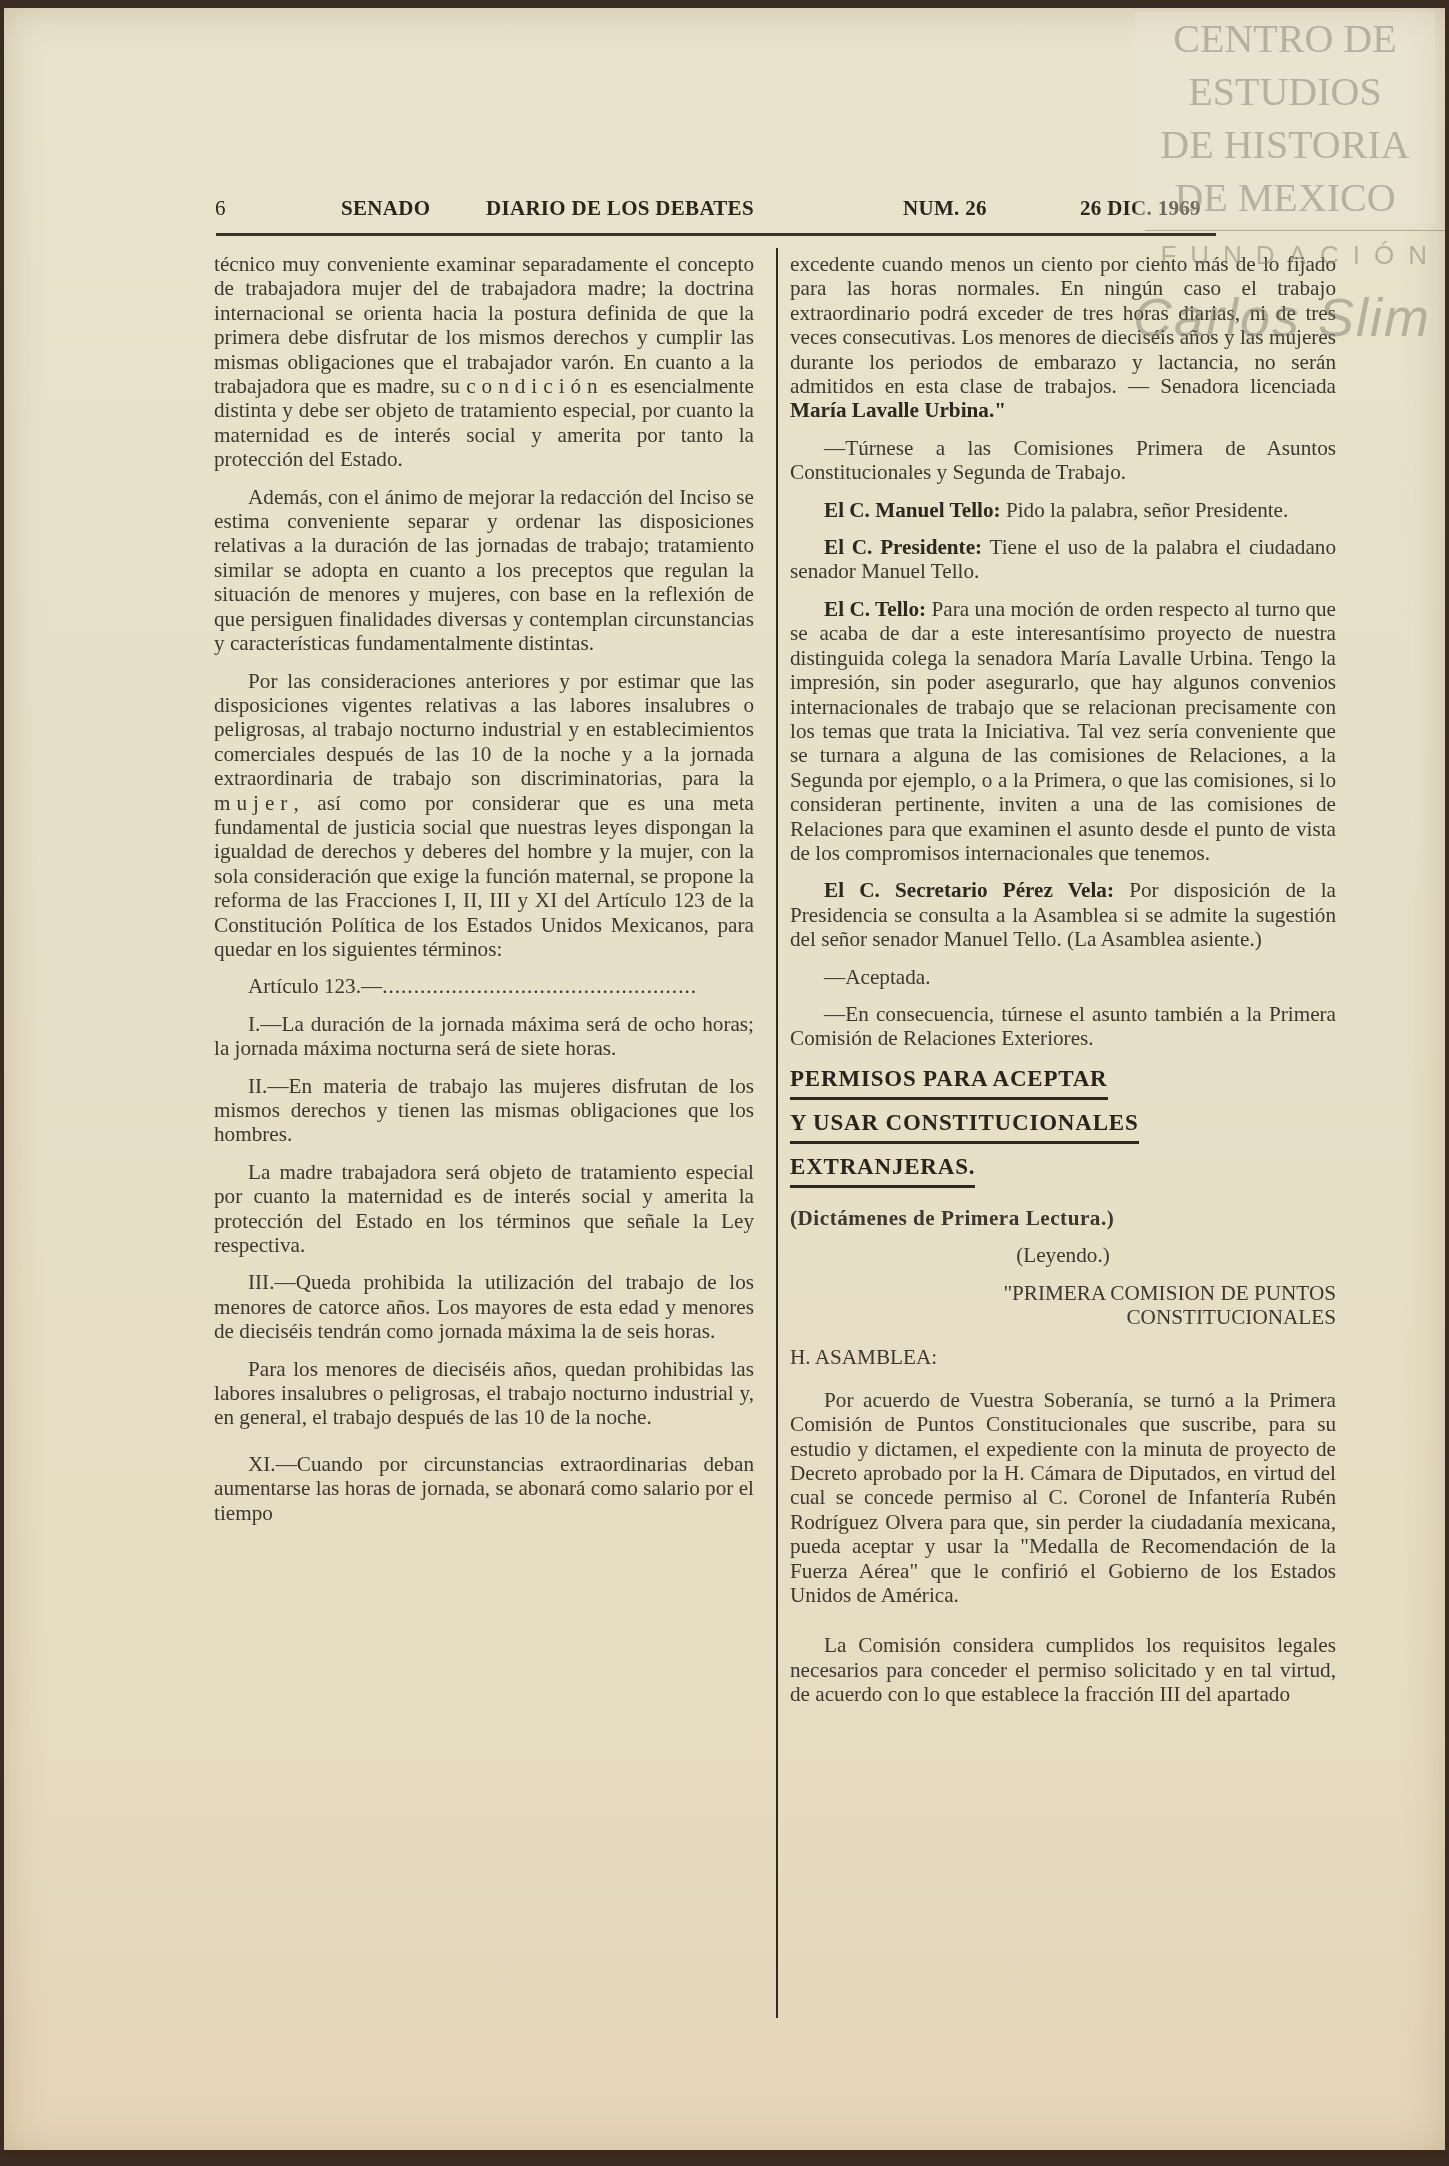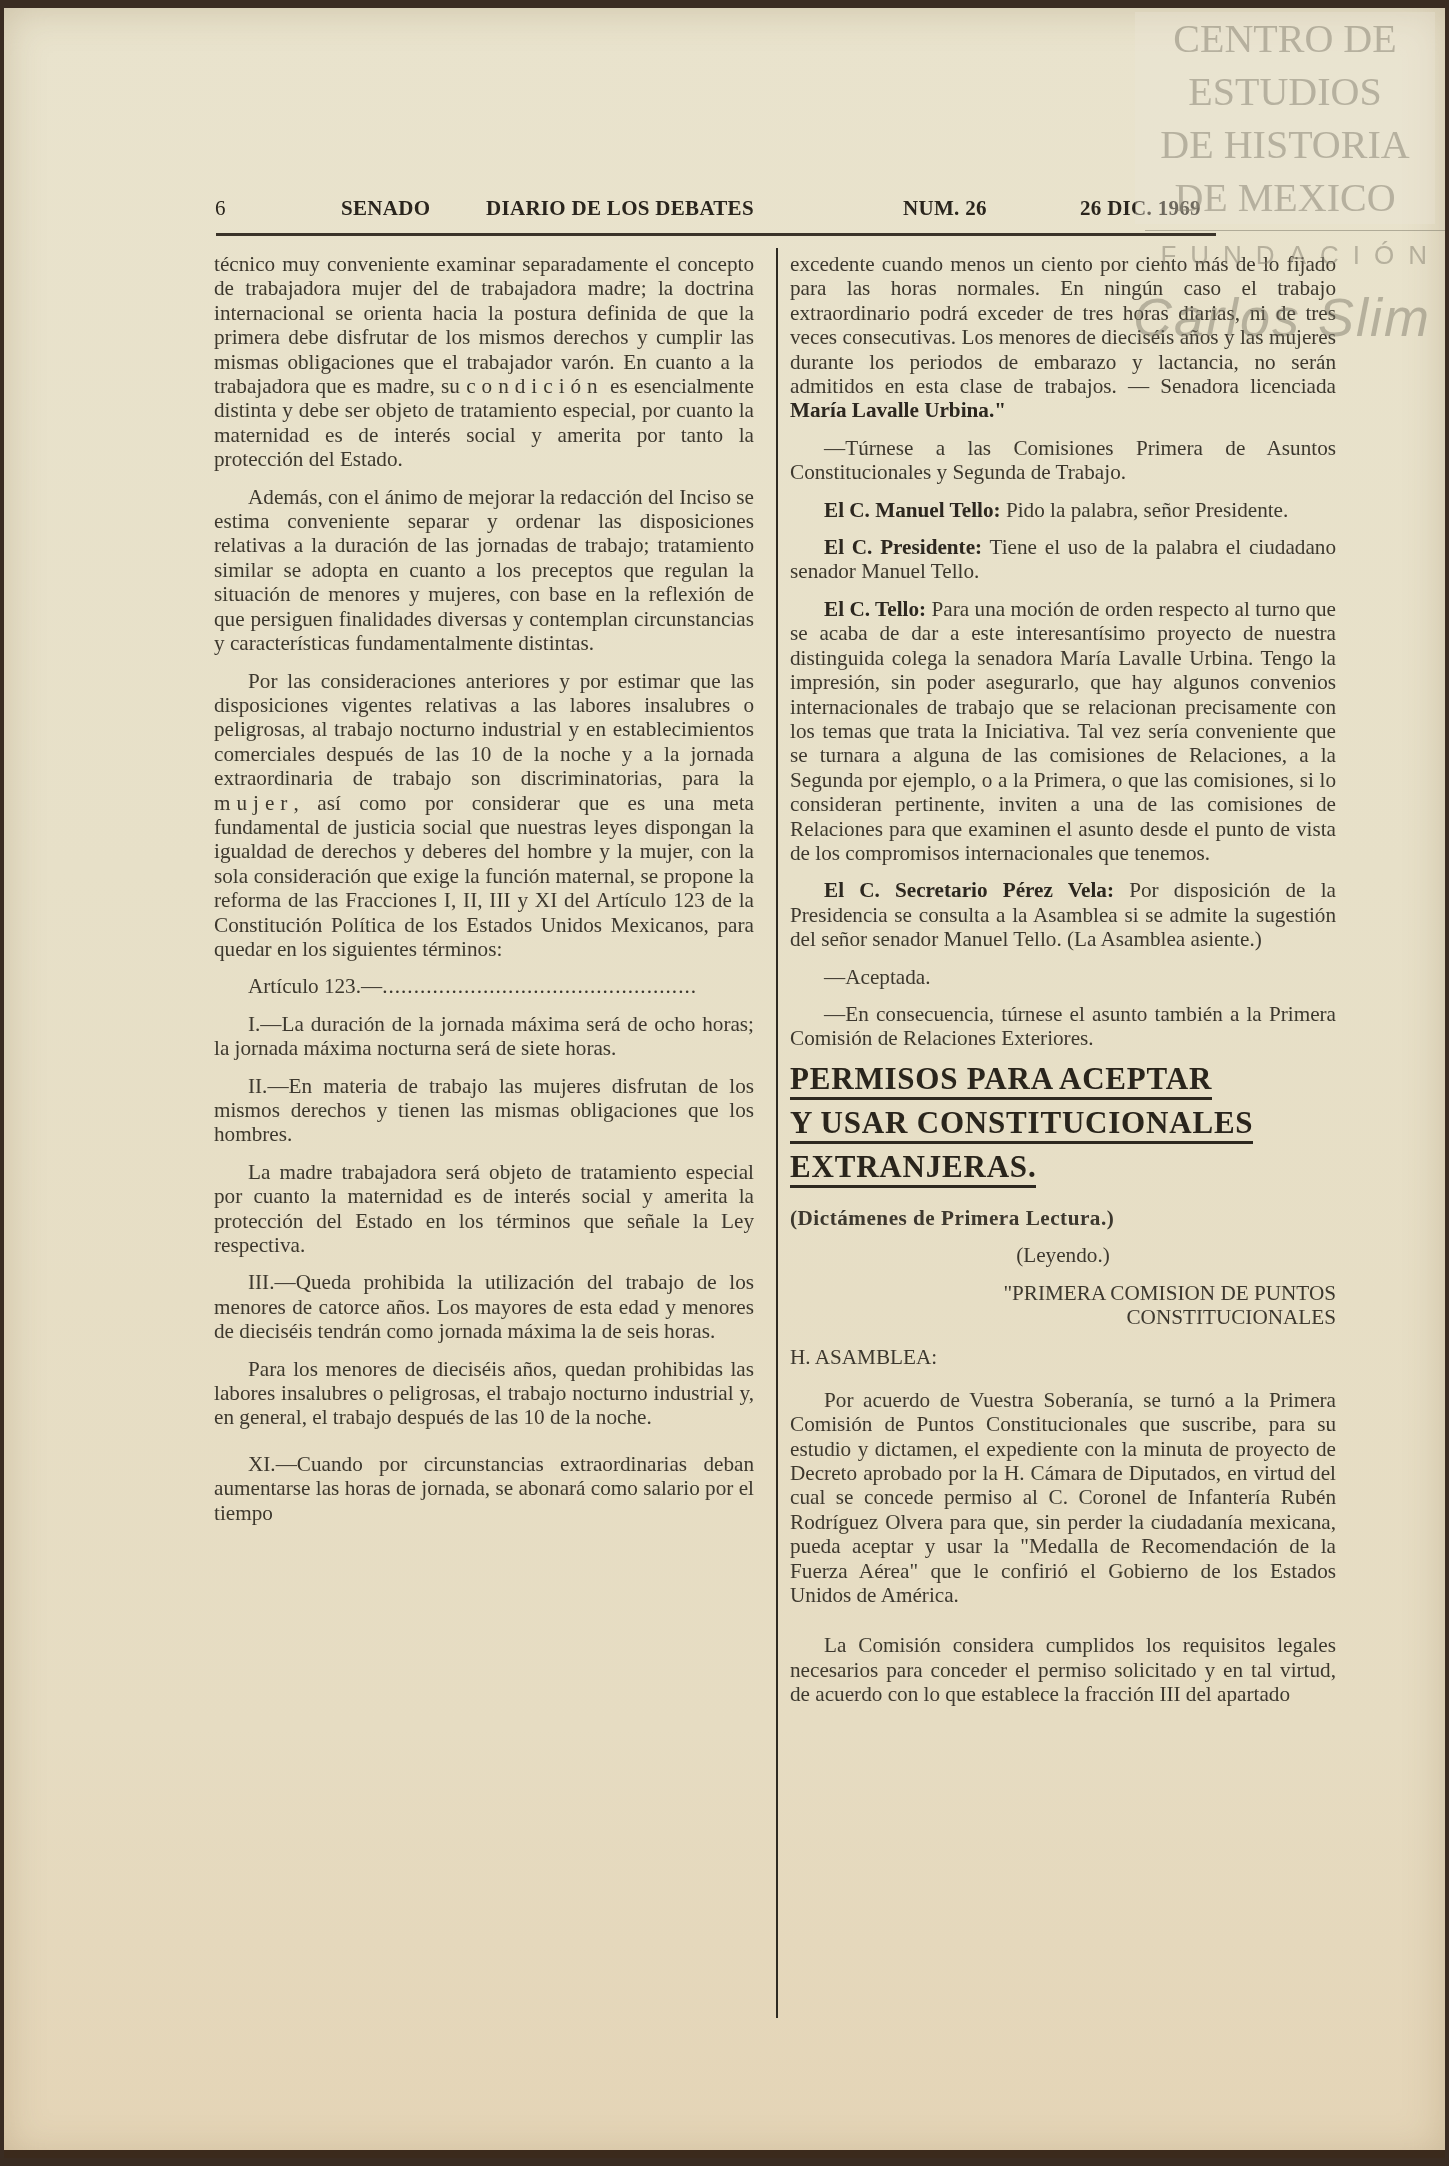--- a/index.html
+++ b/index.html
@@ -42,21 +42,21 @@
   .col-divider {
     position: absolute; left: 772px; top: 240px; width: 2px; height: 1770px;
     background: #2e2a22;
   }
   .col p { margin: 0 0 13px 0; text-indent: 34px; }
   .col p.noindent { text-indent: 0; }
   .spaced { letter-spacing: 6px; }
   .speaker { font-weight: bold; color: #2c271f; }
   .dots { letter-spacing: 1px; }
   .section-heading {
-    font-family: "Liberation Serif", serif; font-weight: bold; font-size: 31px;
+    font-family: "Liberation Serif", serif; font-weight: bold; font-size: 23px;
     color: #2a251c; letter-spacing: 0.8px; margin: 8px 0 10px 0; line-height: 30px;
   }
   .section-heading span {
     display: inline-block; border-bottom: 3px solid #2d281f; padding-bottom: 3px; margin-bottom: 8px;
   }
   .subheading { font-weight: bold; text-indent: 0 !important; letter-spacing: 0.5px; }
   .center { text-align: center; text-indent: 0 !important; }
   .right { text-align: right; text-indent: 0 !important; }
   .watermark {
     position: absolute; color: rgba(140,134,118,0.55);

